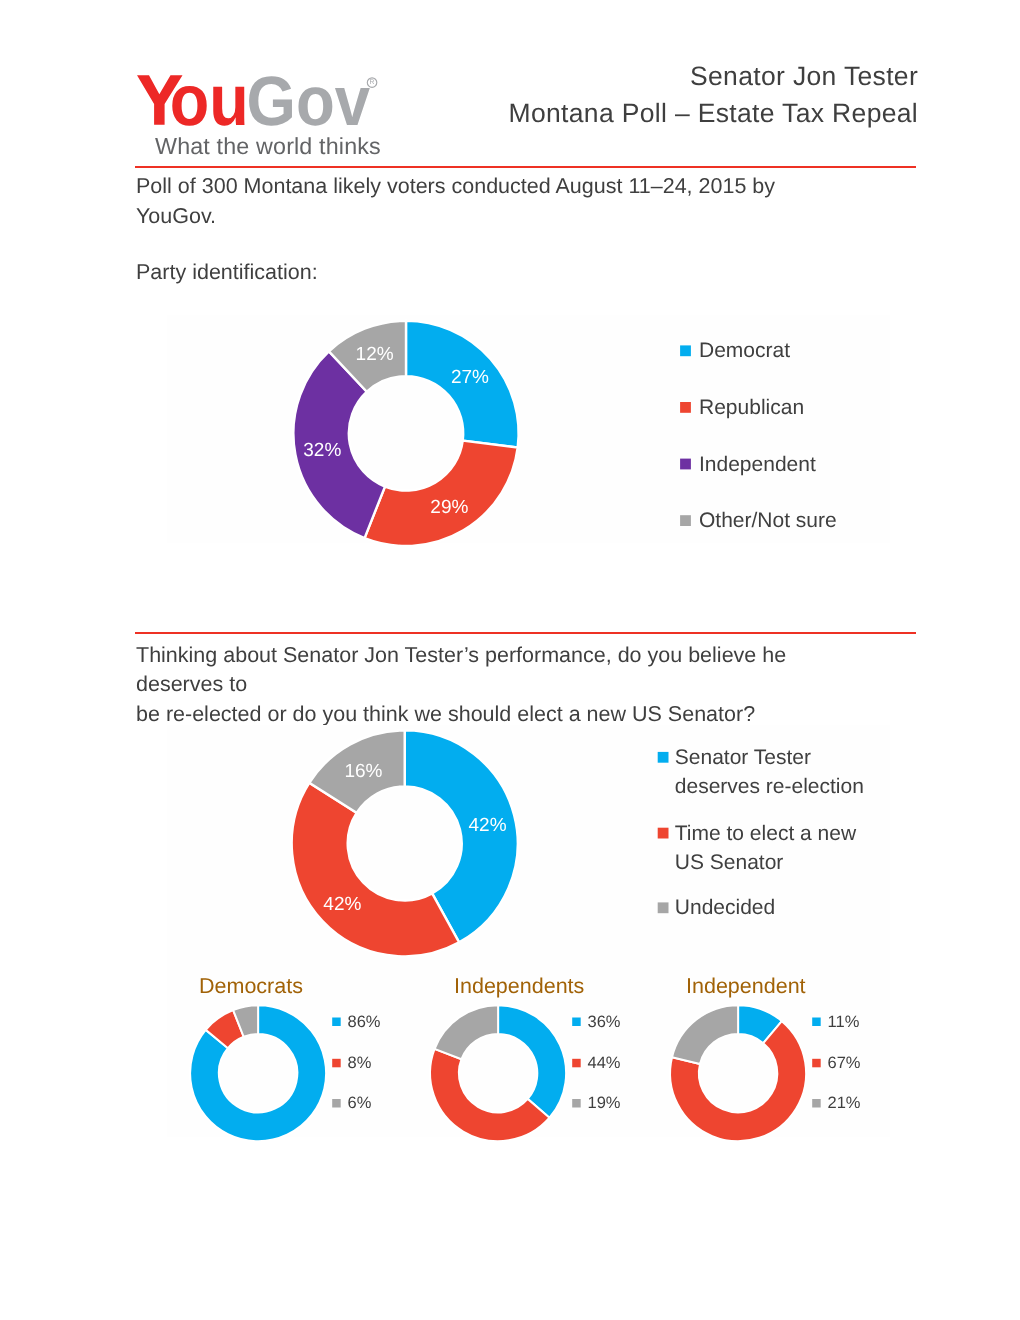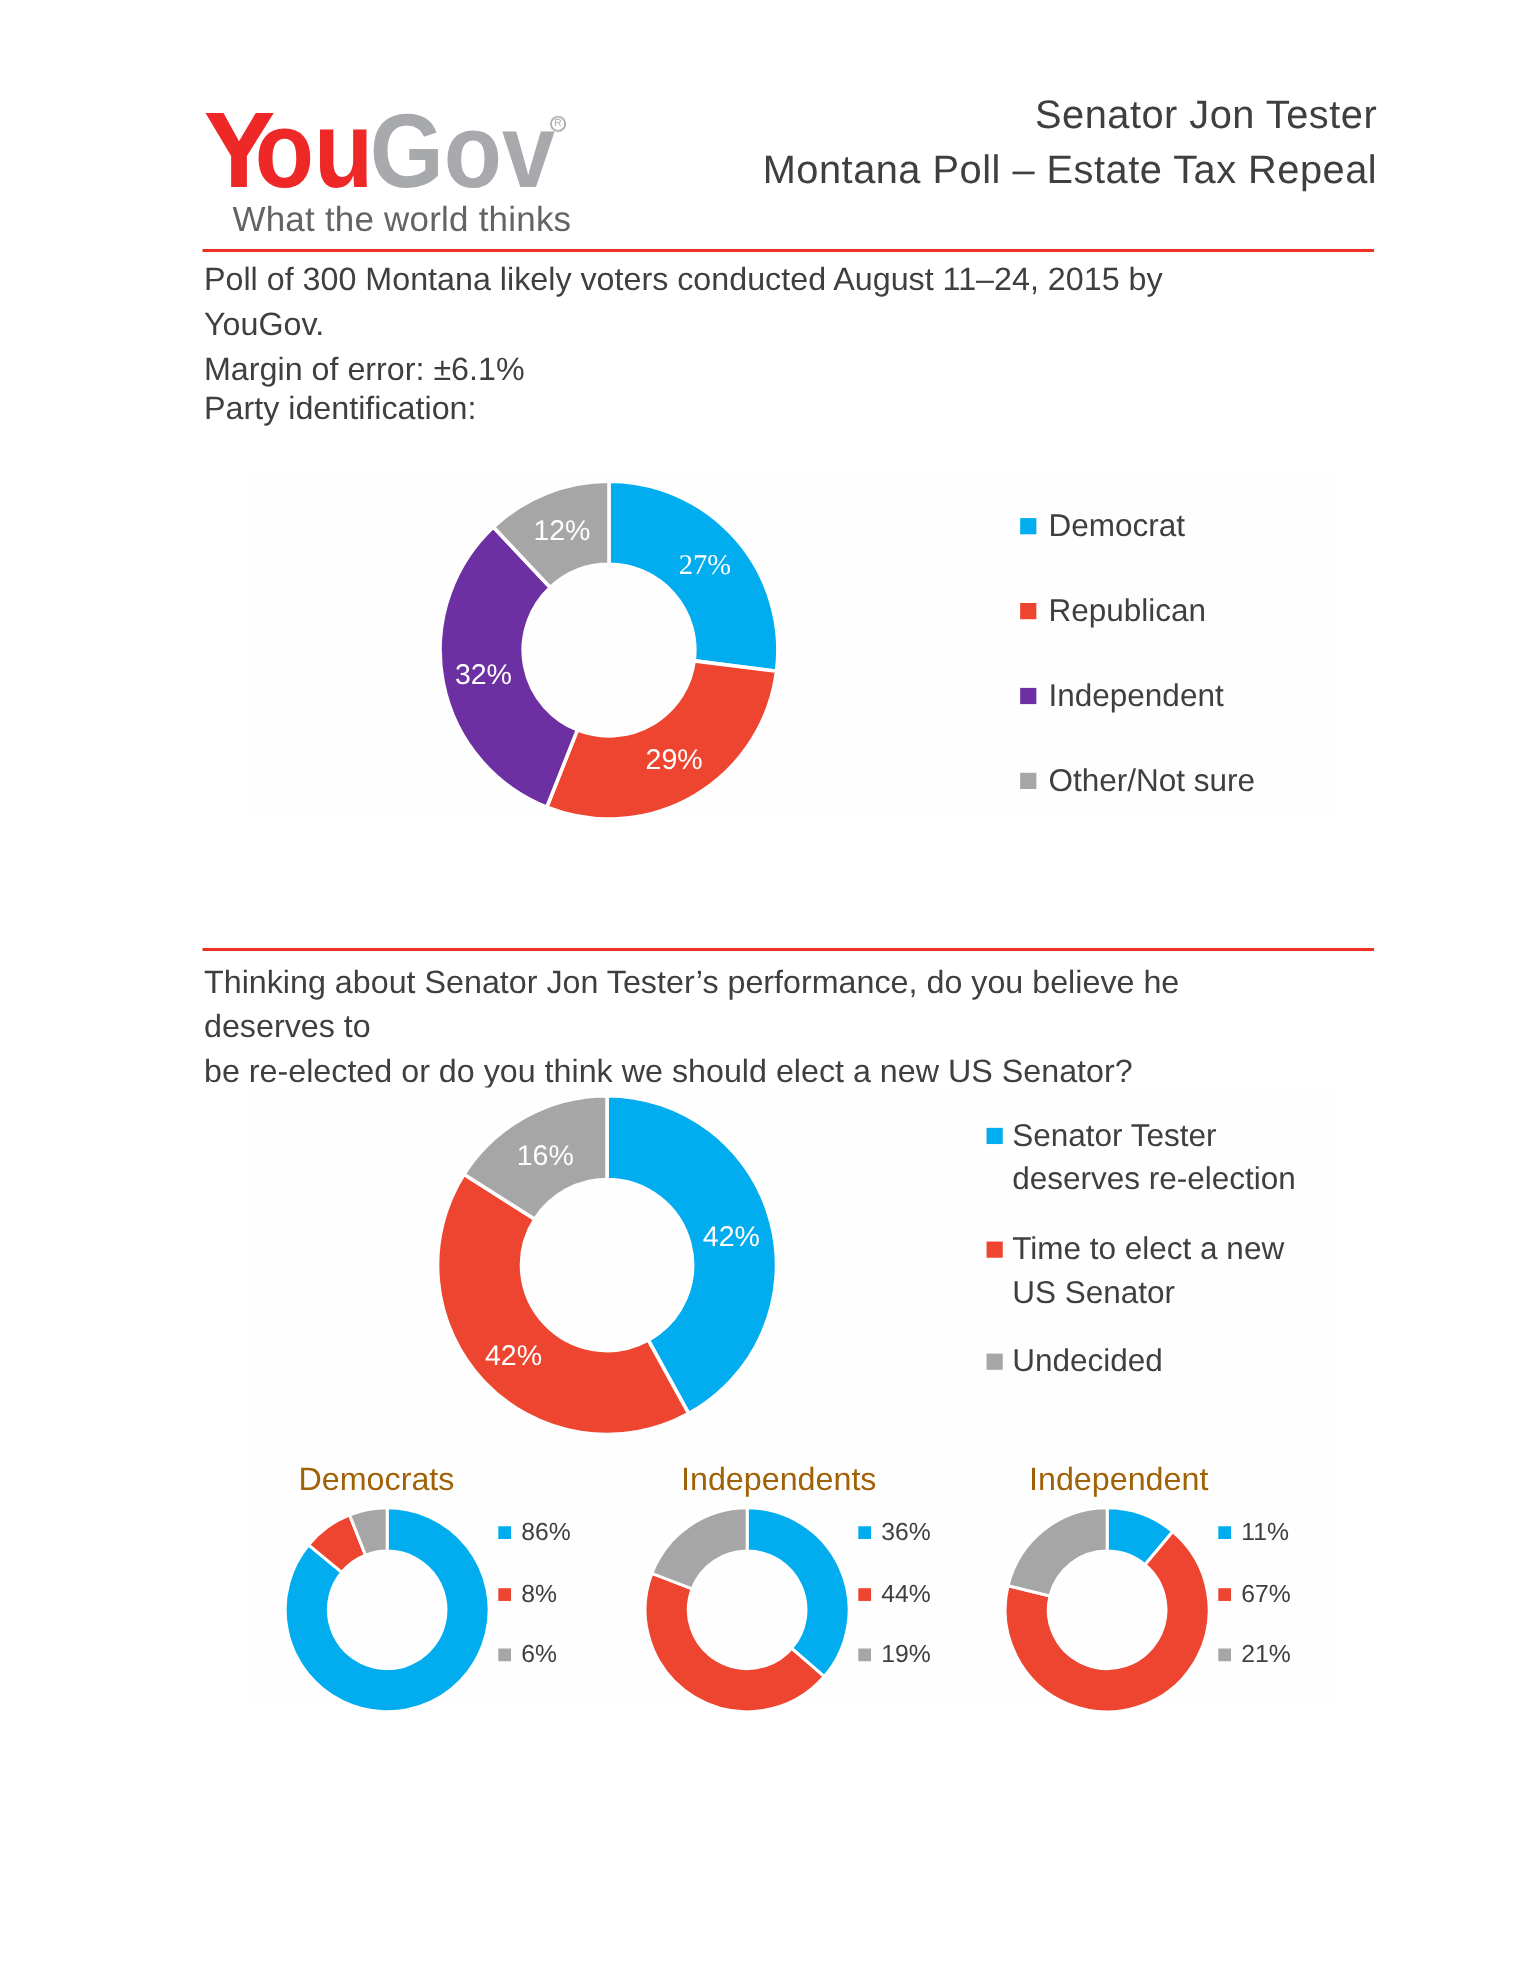--- a/index.html
+++ b/index.html
@@ -66,21 +66,20 @@
 </div>
 <div class="logo-tag">What the world thinks</div>
 <div class="doc-title">
 <div>Senator Jon Tester</div>
 <div>Montana Poll – Estate Tax Repeal</div>
 </div>
 <div class="rule" style="top:165.8px;"></div>
 <div class="rule" style="top:631.5px;"></div>
 <div class="copy" style="top:172.2px;">
 <div>Poll of 300 Montana likely voters conducted August 11–24, 2015 by YouGov.</div>
-<div>Margin of error: ±6.1%</div>
 </div>
 <div class="copy" style="top:258.3px;text-align:center;">Party identification:</div>
 <div class="copy" style="top:640.5px;">
 <div>Thinking about Senator Jon Tester’s performance, do you believe he deserves to</div>
 <div>be re-elected or do you think we should elect a new US Senator?</div>
 </div>
 <div class="chartbg" style="left:151px;top:314.5px;width:723px;height:228px;"></div>
 <div class="chartbg" style="left:151px;top:724.5px;width:723px;height:412px;"></div>
 <div class="mini-title" style="left:183px;top:975.7px;width:181px;">Democrats</div>
 <div class="mini-title" style="left:438px;top:975.7px;width:181px;">Independents</div>
@@ -173,21 +172,21 @@
 <rect x="796.2" y="1058.8" width="8.5" height="8.5" fill="#EE4530"></rect>
 <text class="legend-text-sm" x="811.5" y="1063.0">67%</text>
 </g>
 <g>
 <rect x="796.2" y="1099.0" width="8.5" height="8.5" fill="#A6A6A6"></rect>
 <text class="legend-text-sm" x="811.5" y="1103.3">21%</text>
 </g>
 </g>
 </svg>
 <div class="slice-labels">
-<div class="slice-label" style="left:453.94px;top:378.23px;font-family:Liberation Serif, serif;">27%</div>
+<div class="slice-label" style="left:453.94px;top:378.23px;">27%</div>
 <div class="slice-label" style="left:433.39px;top:507.97px;">29%</div>
 <div class="slice-label" style="left:306.27px;top:450.57px;">32%</div>
 <div class="slice-label" style="left:358.62px;top:355.35px;">12%</div>
 <div class="slice-label" style="left:471.55px;top:825.53px;">42%</div>
 <div class="slice-label" style="left:326.34px;top:905.36px;">42%</div>
 <div class="slice-label" style="left:347.49px;top:771.84px;">16%</div>
 </div>
 </div>
 
 </body></html>

